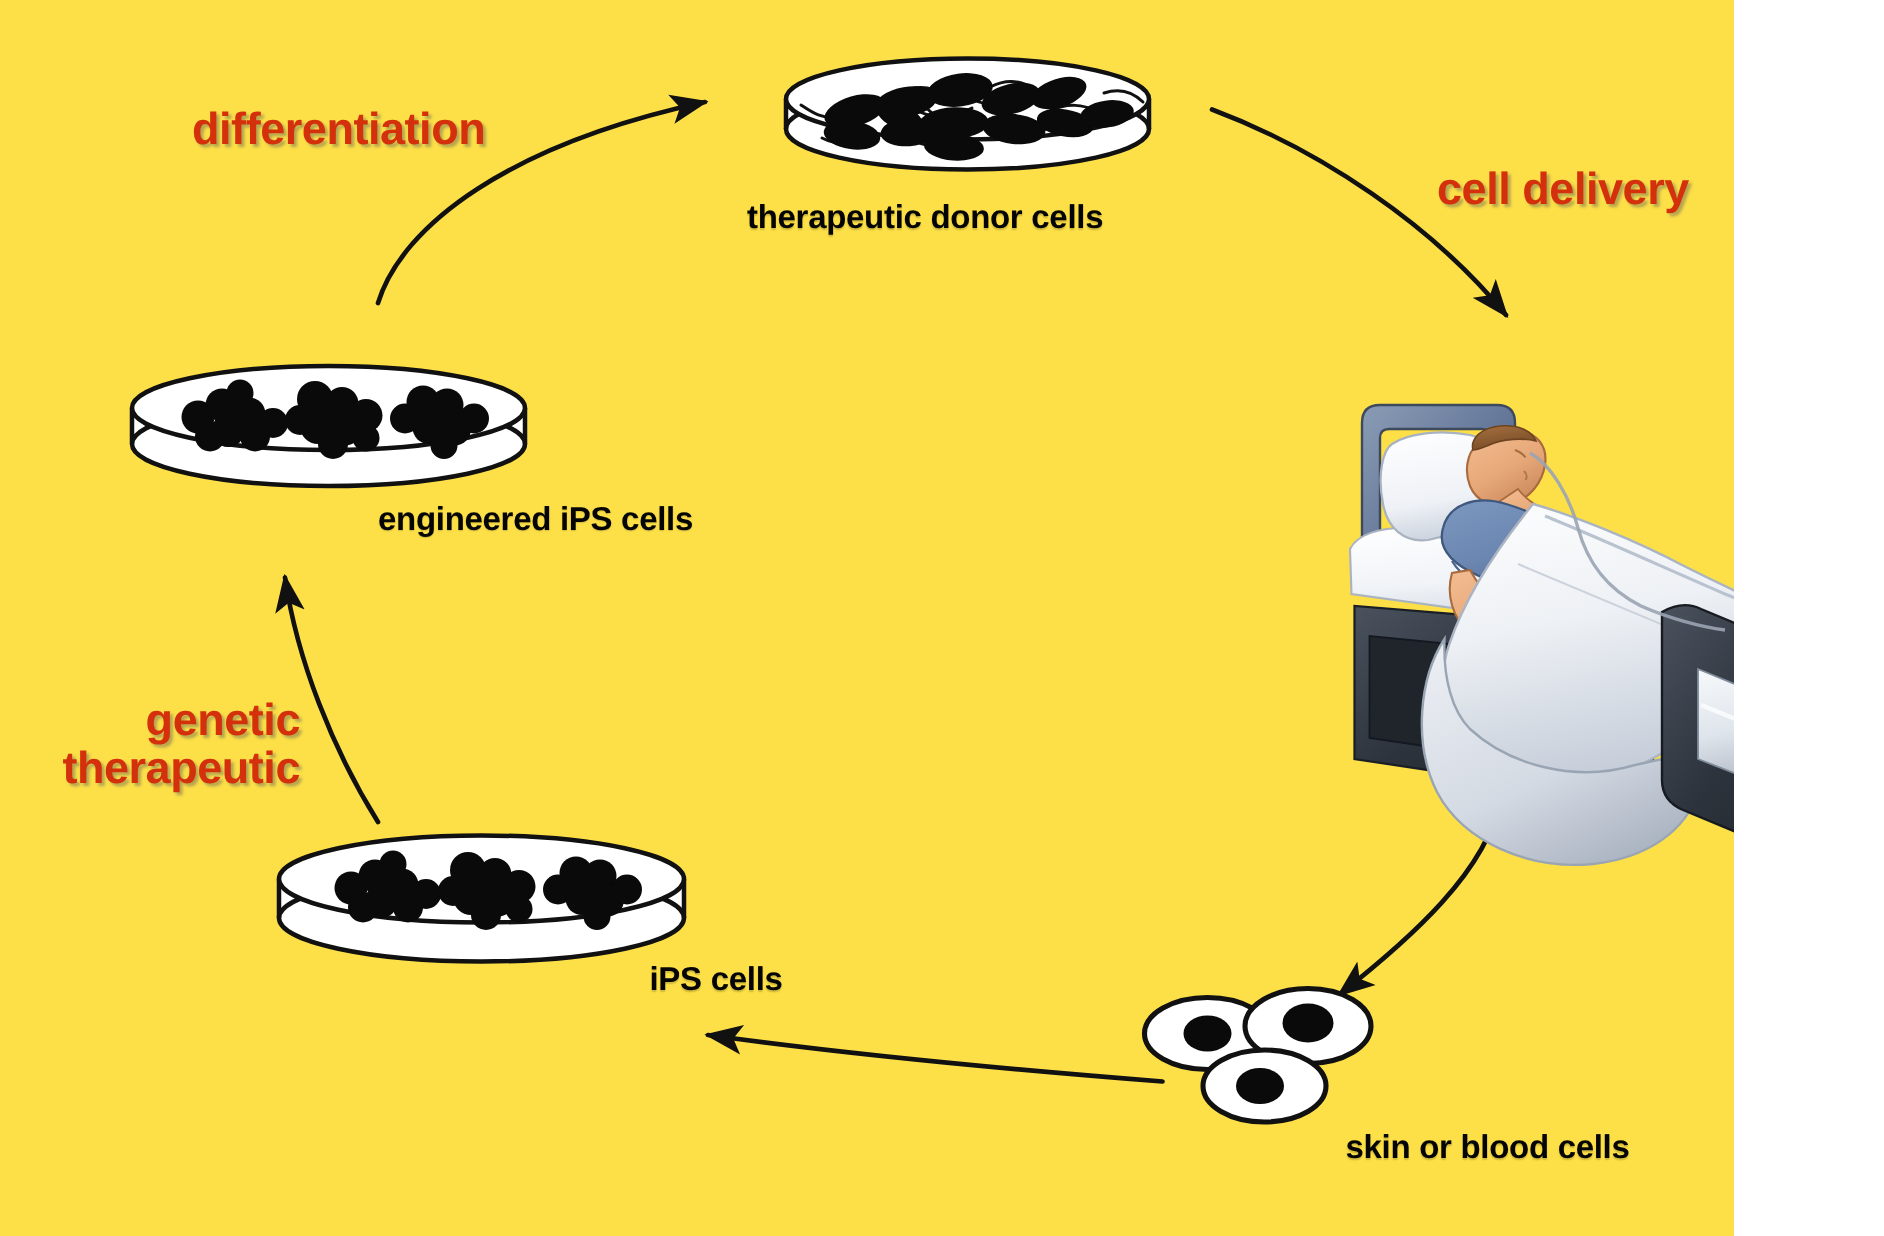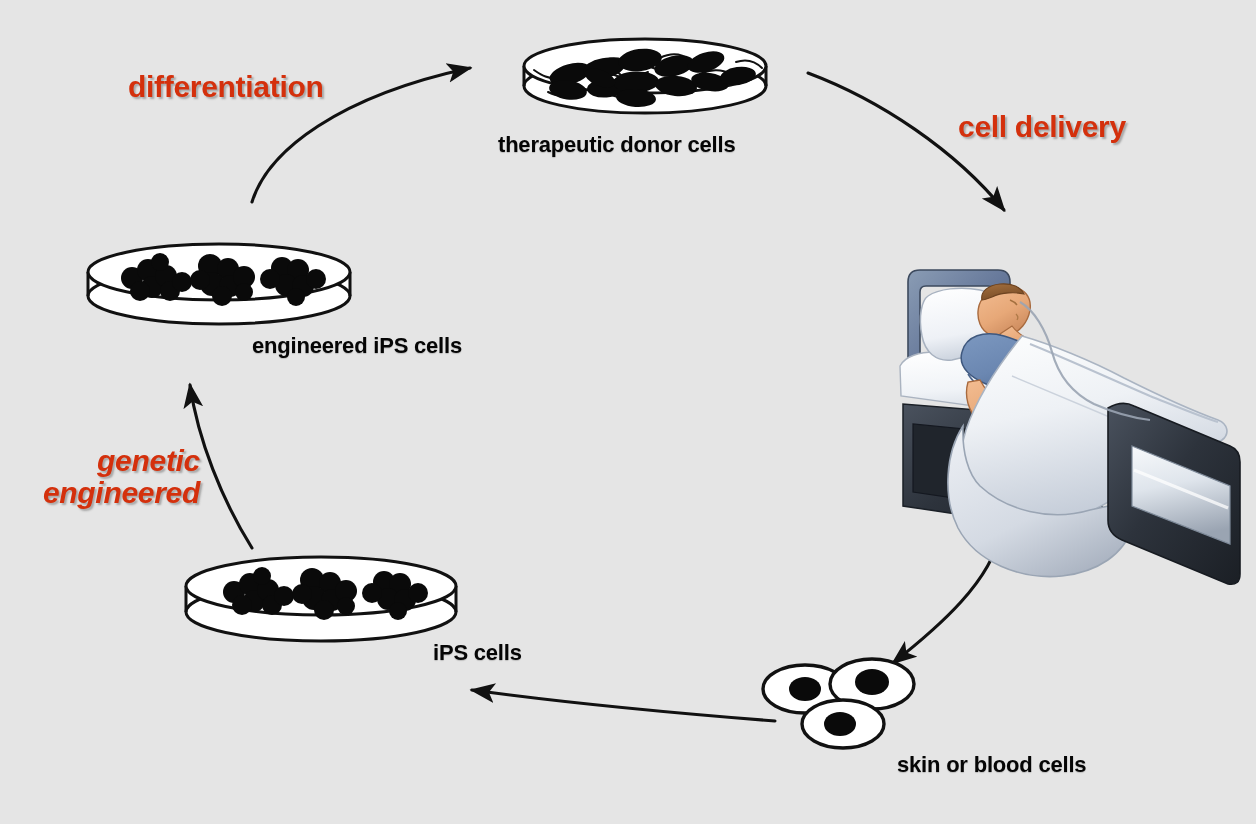--- a/index.html
+++ b/index.html
@@ -5,23 +5,23 @@
   html, body {
     margin: 0;
     padding: 0;
     background: #ffffff;
   }
   body {
     font-family: "Liberation Sans", sans-serif;
   }
   #stage {
     position: relative;
-    width: 1256px;
+    width: 1156px;
     height: 824px;
-    background: #e5e5e5;
+    background: #fde047;
     overflow: hidden;
   }
   #stage svg.layer {
     position: absolute;
     left: 0;
     top: 0;
     width: 1256px;
     height: 824px;
   }
   .lbl {
@@ -332,23 +332,23 @@
   </svg>
 
   <div class="lbl lbl-red" style="left:128px; top:70px;">differentiation</div>
 
   <div class="lbl lbl-black" style="left:498px; top:132px;">therapeutic donor cells</div>
 
   <div class="lbl lbl-red" style="left:958px; top:110px;">cell delivery</div>
 
   <div class="lbl lbl-black" style="left:252px; top:333px;">engineered iPS cells</div>
 
-  <div class="lbl lbl-red two-line" style="left:22px; top:445px; width:178px;font-style:italic;">
+  <div class="lbl lbl-red two-line" style="left:22px; top:465px; width:178px;">
     <div>genetic</div>
-    <div>engineered</div>
+    <div>therapeutic</div>
   </div>
 
   <div class="lbl lbl-black" style="left:433px; top:640px;text-align:right;">iPS cells</div>
 
   <div class="lbl lbl-black" style="left:897px; top:712px;margin-top:40px;">skin or blood cells</div>
 
 
 </div>
 
 </body></html>

